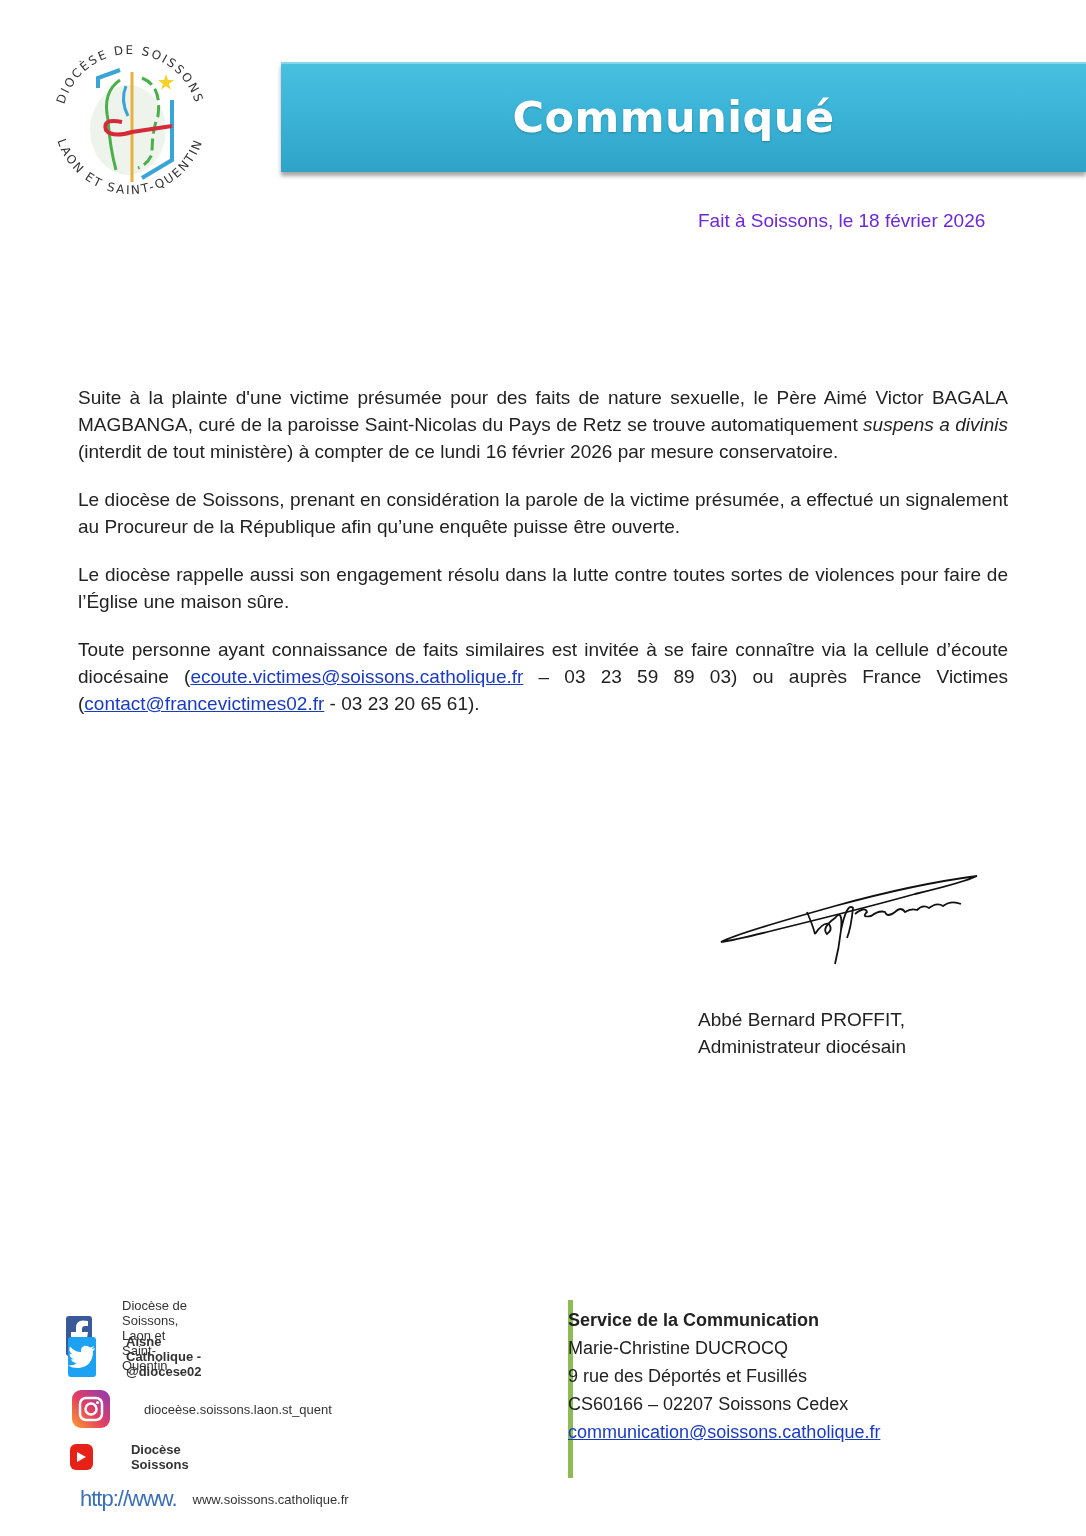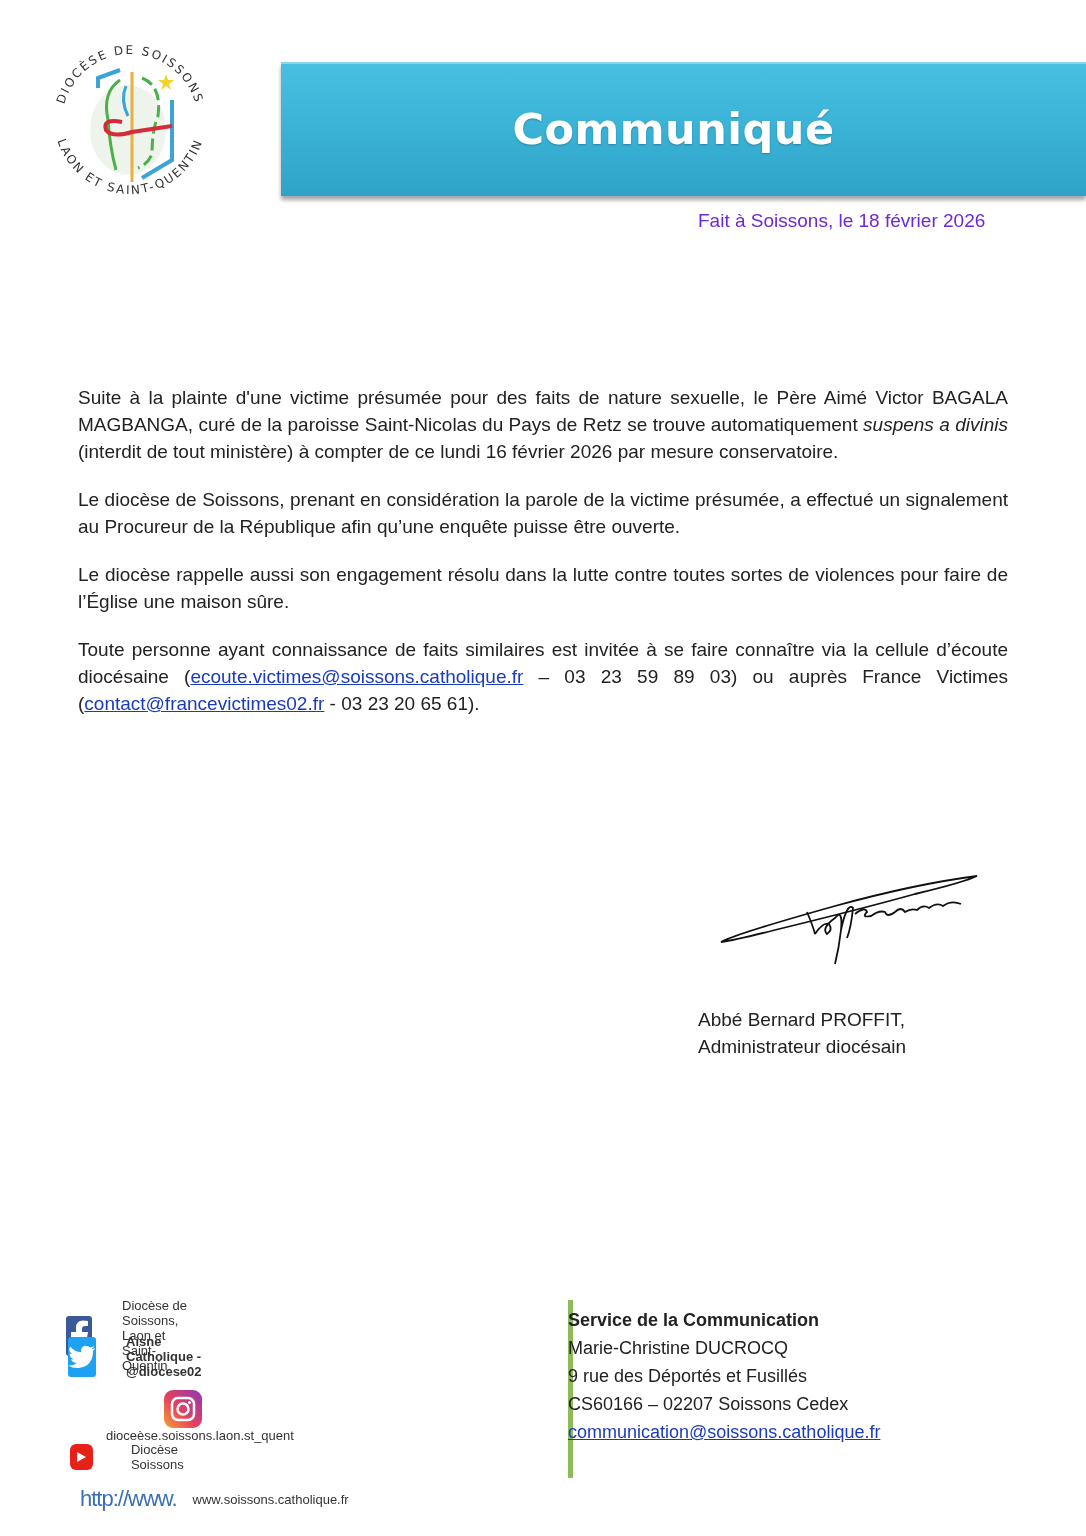--- a/index.html
+++ b/index.html
@@ -2,21 +2,21 @@
 <html><head>
   <meta charset="utf-8">
   <style>
     html, body { margin: 0; padding: 0; background: #ffffff; }
     body {
       width: 1086px; height: 1536px; position: relative; overflow: hidden;
       font-family: "Liberation Sans", sans-serif; color: #1a1a1a;
     }
     .logo { position: absolute; left: 40px; top: 30px; width: 180px; height: 180px; }
     .banner {
-      position: absolute; left: 281px; top: 62px; width: 805px; height: 134px;
+      position: absolute; left: 281px; top: 62px; width: 805px; height: 110px;
       background: linear-gradient(180deg, #48c0e0 0%, #3bb4d8 45%, #2ea3c7 100%);
       box-shadow: 0 4px 4px rgba(0,0,0,0.35), inset 0 2px 0 rgba(255,255,255,0.35);
       display: flex; align-items: center; justify-content: center;
     }
     .banner-title {
       color: #ffffff; font-weight: bold; font-size: 43px;
       font-family: "DejaVu Sans", sans-serif; letter-spacing: 0.5px;
       text-shadow: 0 1px 2px rgba(0,0,0,0.25);
       margin-left: -20px;
     }
@@ -104,31 +104,31 @@
     <span class="lbl">Diocèse de Soissons, Laon et Saint-Quentin</span>
   </div>
   <div class="social-row" style="top:52px; left:2px;font-weight:bold;">
     <span class="ico" style="background:#1da1f2; width:40px;">
       <svg width="28" height="24" viewBox="0 0 28 24">
           <path d="M27 3 Q25 4 23.5 4.2 Q25.5 3 26 1 Q24 2.2 22 2.6 Q20 0.5 17 0.8 Q12.5 1.5 13 7 Q7 7 2 1.5 Q0 6 4 9 Q2.5 9 1.5 8.4 Q1.8 13 6 14 Q4.5 14.5 3 14.2 Q4.5 18 9 18 Q5 21 0 20.5 Q5 23.5 11 23 Q25 21 25 6 Q26.5 5 27 3 Z" fill="#fff"></path>
         </svg>
     </span>
     <span class="lbl">Aisne Catholique - @diocese02</span>
   </div>
-  <div class="social-row" style="top:108px; left:6px;flex-direction:column;">
+  <div class="social-row" style="top:108px; left:6px;">
     <span class="ico" style="width:38px; height:38px; border-radius:9px; background:linear-gradient(45deg,#f9a030 0%,#e4405f 45%,#8a3ab9 100%);">
       <svg width="26" height="26" viewBox="0 0 26 26">
           <rect x="2" y="2" width="22" height="22" rx="6" stroke="#fff" stroke-width="2.5" fill="none"></rect>
           <circle cx="13" cy="13" r="5.5" stroke="#fff" stroke-width="2.5" fill="none"></circle>
           <circle cx="19.5" cy="6.5" r="1.5" fill="#fff"></circle>
         </svg>
     </span>
     <span class="lbl" style="margin-left:34px;">dioceèse.soissons.laon.st_quent</span>
   </div>
-  <div class="social-row" style="top:160px; left:4px;">
+  <div class="social-row" style="top:160px; left:4px;font-weight:bold;">
     <span class="ico" style="width:36px; height:26px; border-radius:6px; background:#e62117;">
       <svg width="12" height="12" viewBox="0 0 12 12">
           <polygon points="2,1 11,6 2,11" fill="#fff"></polygon>
         </svg>
     </span>
     <span class="lbl" style="margin-left:38px;">Diocèse Soissons</span>
   </div>
   <div class="social-row" style="top:204px; left:14px;">
     <span style="font-family:'Liberation Sans',sans-serif; font-size:22px; color:#3a6fb5; letter-spacing:-1px;">http://www.</span>
     <span class="lbl" style="margin-left:16px;">www.soissons.catholique.fr</span>

